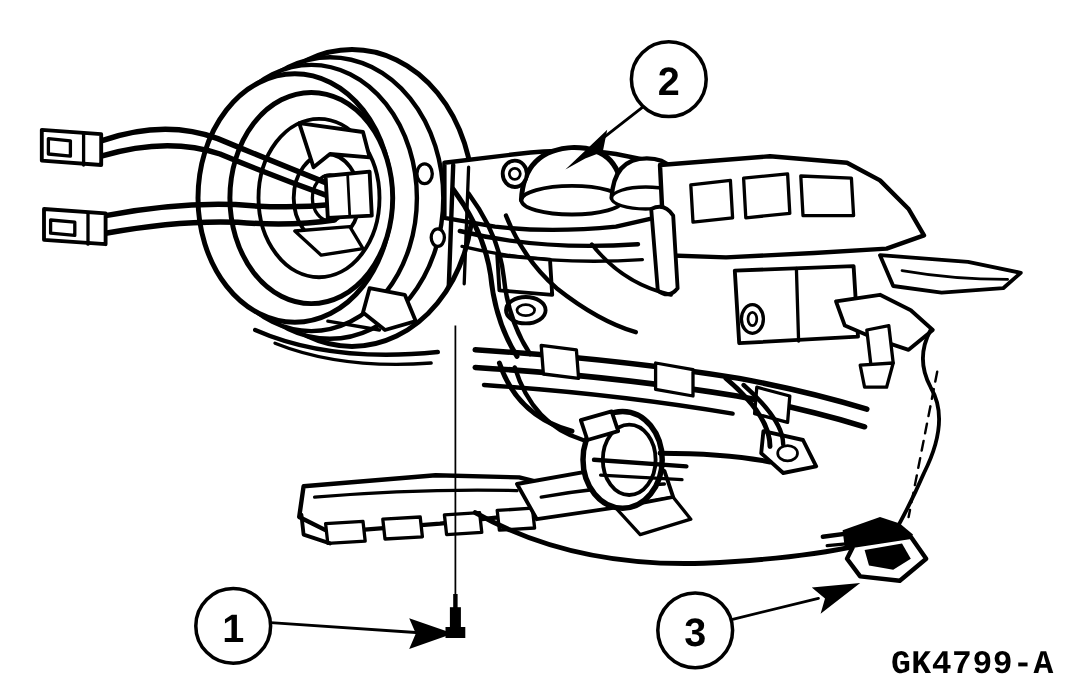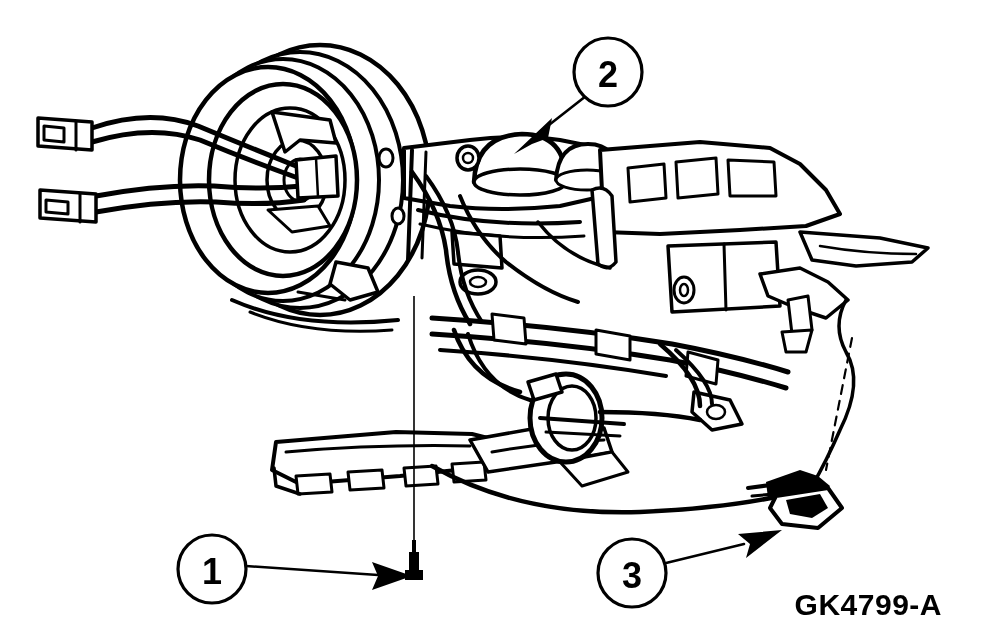--- a/index.html
+++ b/index.html
@@ -75,23 +75,23 @@
     fill: none;
     stroke-linecap: round;
     stroke-dasharray: 9 7;
   }
   .arrow-head {
     fill: #000000;
     stroke: none;
   }
   #figure-caption {
     position: absolute;
-    right: 50px;
+    right: 34px;
     bottom: 8px;
-    font-family: Liberation Sans, sans-serif;
+    font-family: Liberation Mono, monospace;
     font-weight: bold;
     font-size: 30px;
     letter-spacing: 0.5px;
     color: #000000;
     white-space: nowrap;
   }
 </style>
 </head>
 <body>
 

